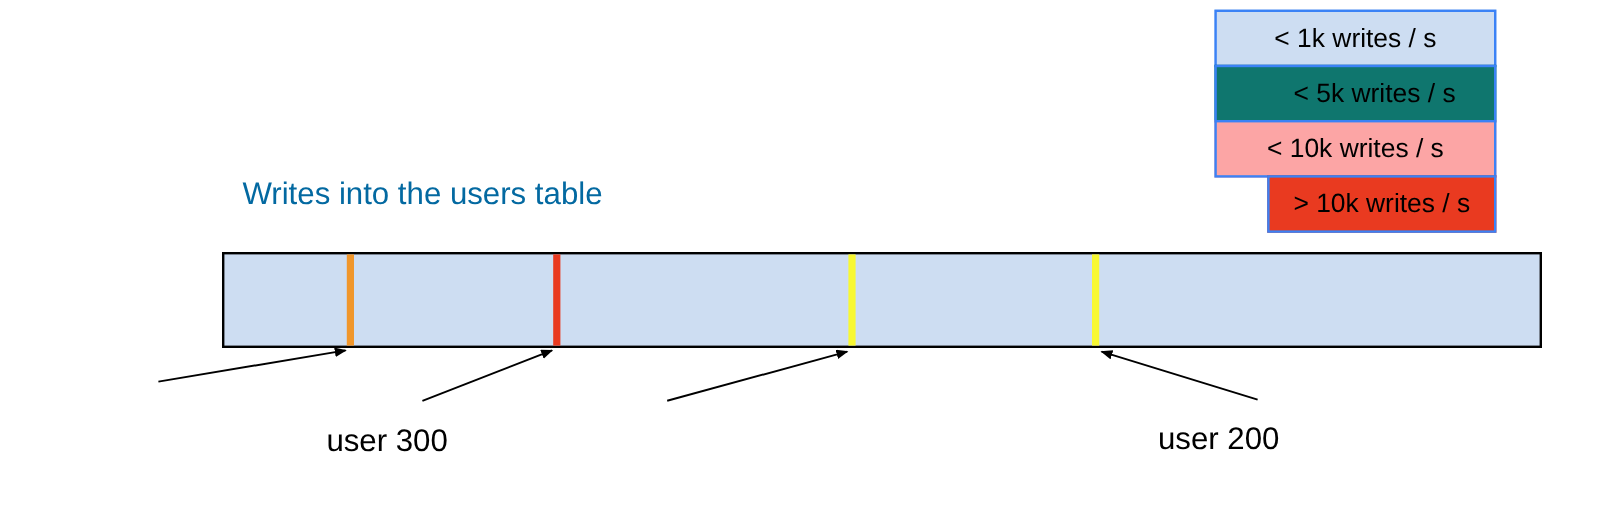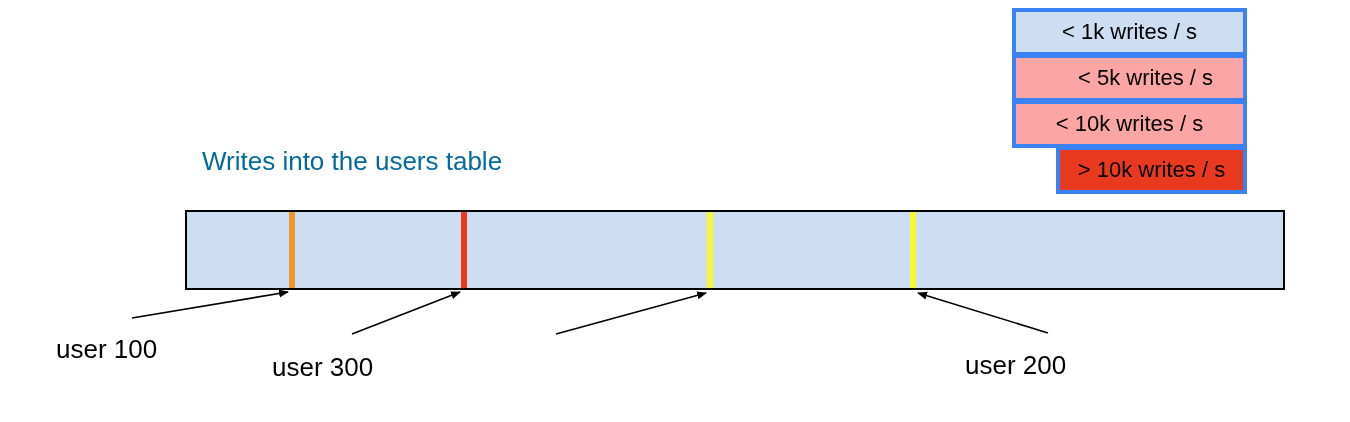--- a/index.html
+++ b/index.html
@@ -26,21 +26,21 @@
   
   .legend {
     position: absolute;
     left: 1012px;
     top: 8px;
     width: 235px;
   }
   .legend-row {
     box-sizing: border-box;
     height: 48px;
-    border: 4px solid #3b82f6;
+    border: 2px solid #3b82f6;
     margin-top: -2px;
     display: flex;
     align-items: center;
     justify-content: center;
   }
   .legend-row:first-child { margin-top: 0; }
   .legend-row span {
     font-size: 22px;
     color: #000000;
     white-space: nowrap;
@@ -86,21 +86,21 @@
 <body>
 
 <div class="canvas">
 
   <div class="title">Writes into the users table</div>
 
   <div class="legend">
     <div class="legend-row" style="background: rgb(205, 221, 242);">
       <span>&lt; 1k writes / s</span>
     </div>
-    <div class="legend-row" style="background: #fca5a5; padding-left: 32px;">
+    <div class="legend-row" style="background: #0f766e; padding-left: 32px;">
       <span>&lt; 5k writes / s</span>
     </div>
     <div class="legend-row" style="background: #fca5a5;">
       <span>&lt; 10k writes / s</span>
     </div>
     <div class="legend-row" style="background: rgb(233, 58, 32); margin-left: 44px;">
       <span>&gt; 10k writes / s</span>
     </div>
   </div>
 
@@ -116,17 +116,16 @@
       <marker id="ah" markerWidth="12" markerHeight="10" refX="9" refY="4" orient="auto" markerUnits="userSpaceOnUse">
         <path d="M0,0 L10,4 L0,8 z" fill="#000000"></path>
       </marker>
     </defs>
     <line x1="132" y1="318" x2="288" y2="292" stroke="#000000" stroke-width="1.6" marker-end="url(#ah)"></line>
     <line x1="352" y1="334" x2="460" y2="292" stroke="#000000" stroke-width="1.6" marker-end="url(#ah)"></line>
     <line x1="556" y1="334" x2="706" y2="293" stroke="#000000" stroke-width="1.6" marker-end="url(#ah)"></line>
     <line x1="1048" y1="333" x2="918" y2="293" stroke="#000000" stroke-width="1.6" marker-end="url(#ah)"></line>
   </svg>
 
-  <div class="user-label label-0">user 100</div>
   <div class="user-label label-1">user 300</div>
   <div class="user-label label-3">user 200</div>
 
 </div>
 
 </body></html>

